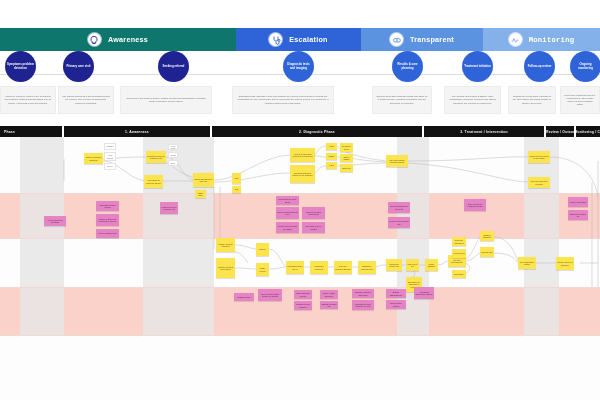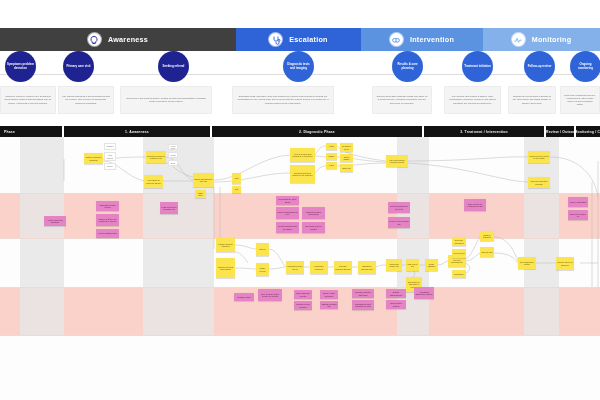--- a/index.html
+++ b/index.html
@@ -97,21 +97,21 @@
   .conn path,.conn line{fill:none;stroke:#b9b9b9;stroke-width:.5;}
 </style>
 </head>
 <body>
 
 <div id="board">
 
   <div class="topgap"></div>
 
   <div class="phasebar" id="phasebar">
-      <div class="phase" style="width: 236px; background: #404040;">
+      <div class="phase" style="width: 236px; background: #0f766e;">
         <div class="phase-inner">
           <span class="pico">
             <svg width="10" height="10" viewBox="0 0 10 10" aria-hidden="true">
               <path d="M5 1.4a3 3 0 0 0-1.7 5.5v1.2h3.4V6.9A3 3 0 0 0 5 1.4z" fill="none" stroke="#1f2392" stroke-width="0.9"></path>
               <line x1="3.9" y1="8.6" x2="6.1" y2="8.6" stroke="#1f2392" stroke-width="0.9"></line>
             </svg>
           </span>
           <span class="plabel">Awareness</span>
         </div>
       </div>
@@ -128,24 +128,24 @@
         </div>
       </div>
       <div class="phase" style="width: 122px; background: rgb(91, 147, 224);">
         <div class="phase-inner">
           <span class="pico">
             <svg width="10" height="10" viewBox="0 0 10 10" aria-hidden="true">
               <rect x="1.6" y="3.6" width="6.8" height="3.4" rx="1.7" fill="none" stroke="#5b93e0" stroke-width="0.9"></rect>
               <line x1="5" y1="3.6" x2="5" y2="7" stroke="#5b93e0" stroke-width="0.9"></line>
             </svg>
           </span>
-          <span class="plabel">Intervention</span>
-        </div>
-      </div>
-      <div class="phase" style="width: 117px; background: rgb(133, 177, 234);">
+          <span class="plabel">Transparent</span>
+        </div>
+      </div>
+      <div class="phase" style="width: 117px; background: rgb(133, 177, 234); font-family: Liberation Mono, monospace;">
         <div class="phase-inner">
           <span class="pico">
             <svg width="10" height="10" viewBox="0 0 10 10" aria-hidden="true">
               <polyline points="1.4,6.2 3,6.2 4,3.4 5.6,7.4 6.8,5.2 8.6,5.2" fill="none" stroke="#85b1ea" stroke-width="0.9"></polyline>
             </svg>
           </span>
           <span class="plabel">Monitoring</span>
         </div>
       </div>
     </div>

